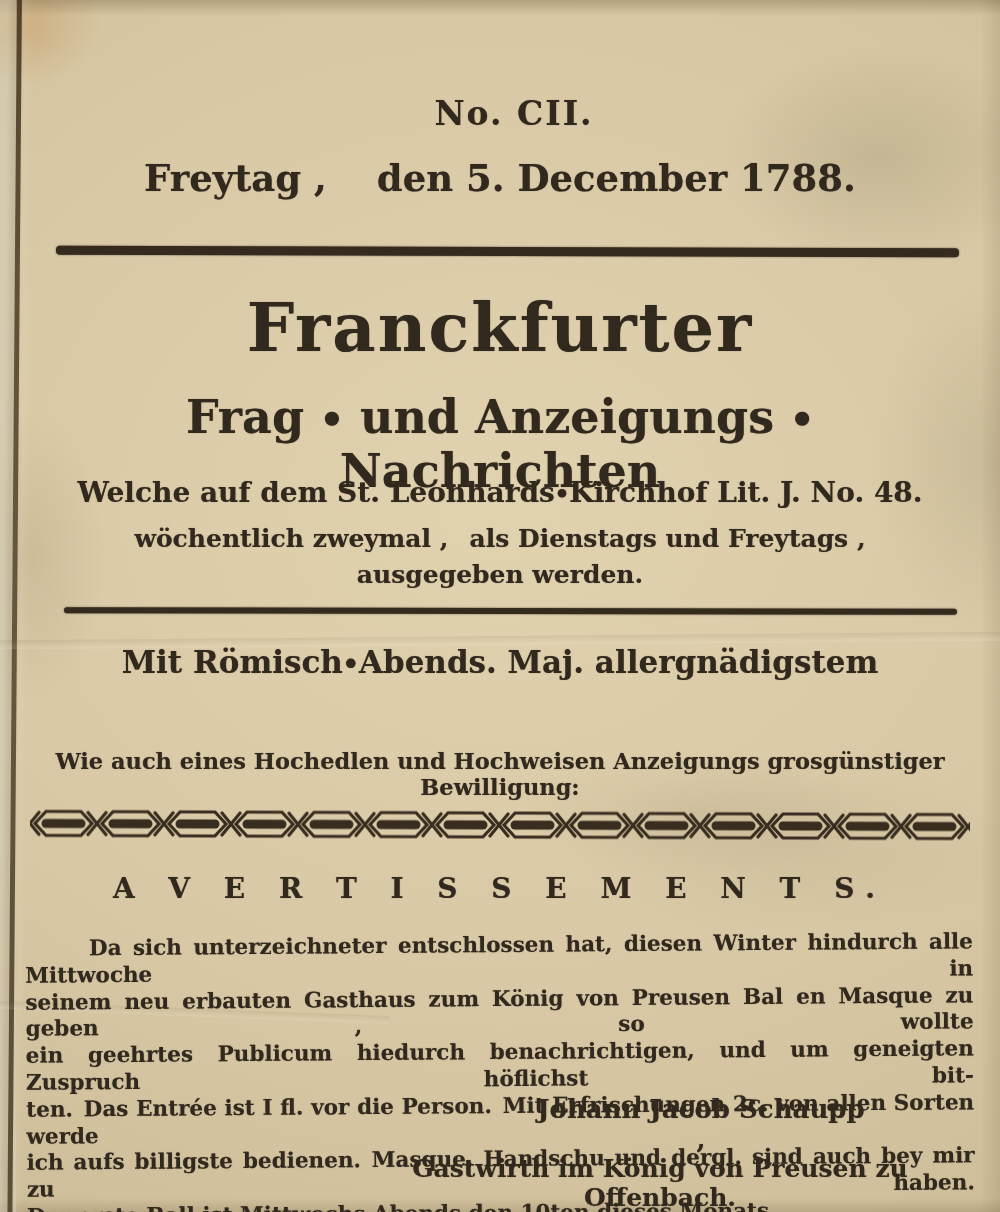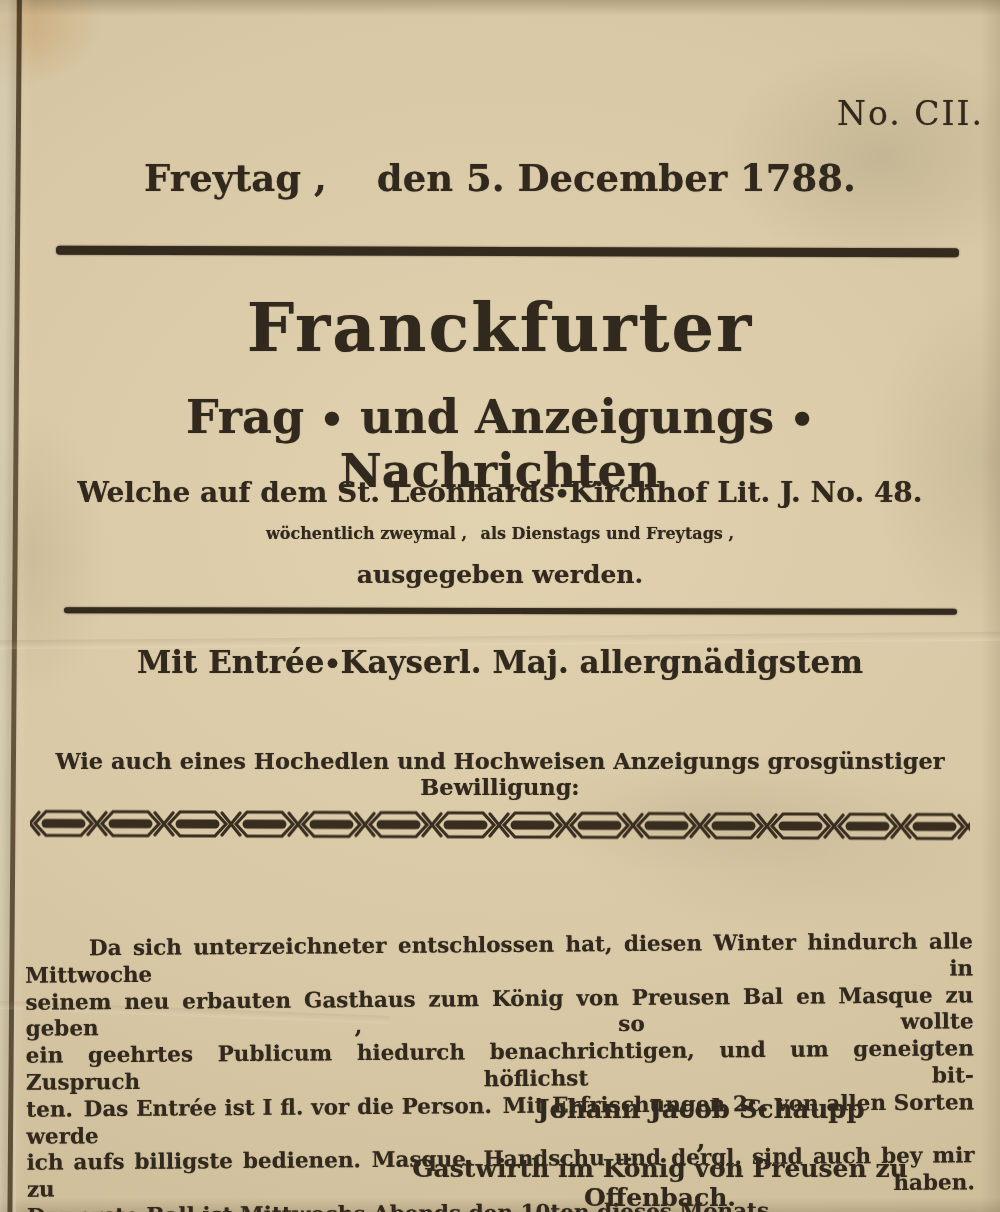--- a/index.html
+++ b/index.html
@@ -15,21 +15,21 @@
       radial-gradient(230px 160px at 88% 13%, rgba(125,115,85,.22), transparent 70%),
       radial-gradient(170px 250px at 99% 38%, rgba(130,120,88,.18), transparent 70%),
       radial-gradient(110px 210px at 3% 46%, rgba(140,125,92,.18), transparent 70%),
       radial-gradient(320px 130px at 80% 70%, rgba(125,112,82,.10), transparent 70%),
       radial-gradient(260px 90px at 70% 67%, rgba(125,112,82,.10), transparent 70%),
       radial-gradient(1100px 900px at 50% 42%, #e1d2b0 0%, #d8c8a5 55%, #cbbb97 100%);
   }
   .txt{position:absolute;left:30px;width:940px;text-align:center;white-space:pre-wrap;
        text-shadow:0 0 1px rgba(50,40,28,.55);}
   .fraktur{font-weight:bold;}
-  .roman{font-weight:normal;text-align:right;}
+  .roman{font-weight:bold;}
 
   .edge-left{position:absolute;left:0;top:0;width:16px;height:100%;
              background:rgba(214,205,182,.55);}
   .fold{position:absolute;top:-8px;left:17px;width:5px;height:1230px;border-radius:3px;
         background:linear-gradient(180deg,#3f311d,#55432b 45%,#4a3922);
         transform:rotate(.45deg);transform-origin:top left;opacity:.85;
         box-shadow:4px 0 10px rgba(235,225,200,.45), -3px 0 7px rgba(60,45,25,.28);}
   .crease1{position:absolute;left:0;top:636px;width:100%;height:9px;transform:rotate(-.5deg);
            background:linear-gradient(180deg, rgba(120,95,60,.12), rgba(255,250,235,.14));}
   .crease2{position:absolute;left:-30px;top:1008px;width:420px;height:8px;transform:rotate(2.2deg);
@@ -38,21 +38,21 @@
   .rule{position:absolute;background:#342a1d;border-radius:4px;
         box-shadow:0 0 2px rgba(53,43,30,.7);}
   #rule-top{left:56px;top:247px;width:903px;height:9px;transform:rotate(.15deg);}
   #rule-mid{left:64px;top:608px;width:893px;height:6px;transform:rotate(.1deg);}
 
   #issue    {top:94px;font-size:33px;letter-spacing:2px;transform:translateX(14px);}
   #dateline {top:156px;font-size:37px;}
   #title1   {top:288px;font-size:67px;letter-spacing:2px;}
   #title2   {top:390px;font-size:46px;}
   #address  {top:476px;font-size:28px;}
-  #sched1   {top:524px;font-size:16px;}
+  #sched1   {top:524px;font-size:25px;}
   #sched2   {top:560px;font-size:25px;}
   #priv1    {top:644px;font-size:31px;}
   #priv2    {top:697px;font-size:30px;font-style:italic;letter-spacing:6px;}
   #priv3    {top:748px;font-size:22.5px;left:26px;width:948px;}
   #chain-wrap{position:absolute;top:804px;left:30px;width:940px;height:42px;transform:rotate(.2deg);}
   #heading  {top:872px;font-size:28px;letter-spacing:12px;}
 
   #article{position:absolute;top:932px;left:26px;width:948px;transform:rotate(-.45deg);
            font-size:21.5px;line-height:26.8px;font-weight:bold;
            text-shadow:0 0 1px rgba(50,40,28,.5);}
@@ -80,39 +80,40 @@
   <div id="rule-top" class="rule"></div>
 
   <div id="title1" class="txt fraktur">Franckfurter</div>
   <div id="title2" class="txt fraktur">Frag ∙ und Anzeigungs ∙ Nachrichten</div>
   <div id="address" class="txt fraktur">Welche auf dem St. Leonhards∙Kirchhof Lit. J. No. 48.</div>
   <div id="sched1" class="txt fraktur">wöchentlich zweymal ,  als Dienstags und Freytags ,</div>
   <div id="sched2" class="txt fraktur">ausgegeben werden.</div>
 
   <div id="rule-mid" class="rule"></div>
 
-  <div id="priv1" class="txt fraktur">Mit Entrée∙Kayserl. Maj. allergnädigstem</div>
+  <div id="priv1" class="txt fraktur">Mit Römisch∙Abends. Maj. allergnädigstem</div>
   <div id="priv3" class="txt fraktur">Wie auch eines Hochedlen und Hochweisen Anzeigungs grosgünstiger Bewilligung:</div>
 
   <div id="chain-wrap">
     <svg width="940" height="42" viewBox="0 0 940 42" xmlns="http://www.w3.org/2000/svg">
       <defs>
         <pattern id="chainpat" width="67" height="42" patternUnits="userSpaceOnUse">
           <g stroke="#382d1f" fill="none" stroke-linecap="round">
             <path d="M5,21 L16,9 H51 L62,21 L51,33 H16 Z" stroke-width="3.2"></path>
             <path d="M16,21 H51" stroke-width="9"></path>
             <path d="M58,10 L76,32 M58,32 L76,10" stroke-width="3.2"></path>
             <path d="M-9,10 L9,32 M-9,32 L9,10" stroke-width="3.2"></path>
           </g>
         </pattern>
       </defs>
       <rect x="0" y="0" width="940" height="42" fill="url(#chainpat)"></rect>
     </svg>
   </div>
 
+  <div id="heading" class="txt roman">A V E R T I S S E M E N T S.</div>
 
   <div id="article">
     <div class="aline first">Da sich unterzeichneter entschlossen hat, diesen Winter hindurch alle Mittwoche in</div>
     <div class="aline">seinem neu erbauten Gasthaus zum König von Preusen Bal en Masque zu geben , so wollte</div>
     <div class="aline">ein geehrtes Publicum hiedurch benachrichtigen, und um geneigten Zuspruch höflichst bit-</div>
     <div class="aline">ten. Das Entrée ist I fl. vor die Person. Mit Erfrischungen 2c. von allen Sorten werde</div>
     <div class="aline">ich aufs billigste bedienen. Masque, Handschu und dergl. sind auch bey mir zu haben.</div>
     <div class="aline last">Der erste Ball ist Mittwochs Abends den 10ten dieses Monats.</div>
   </div>
 

